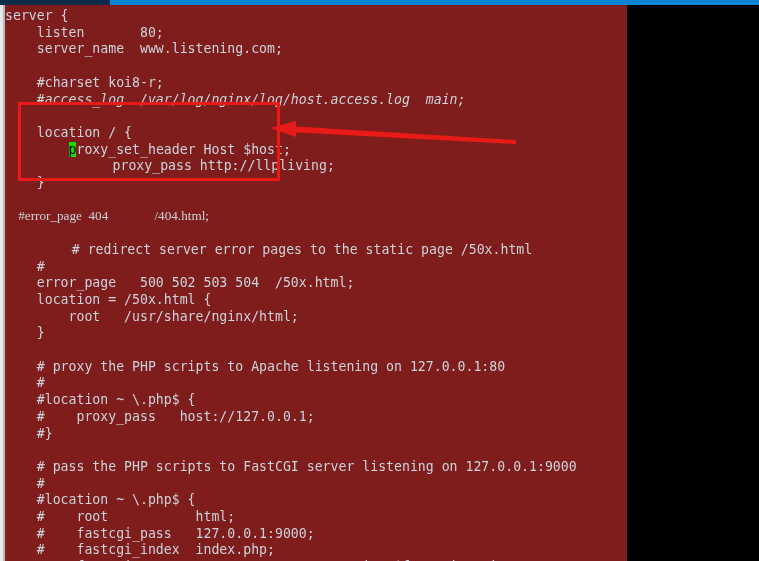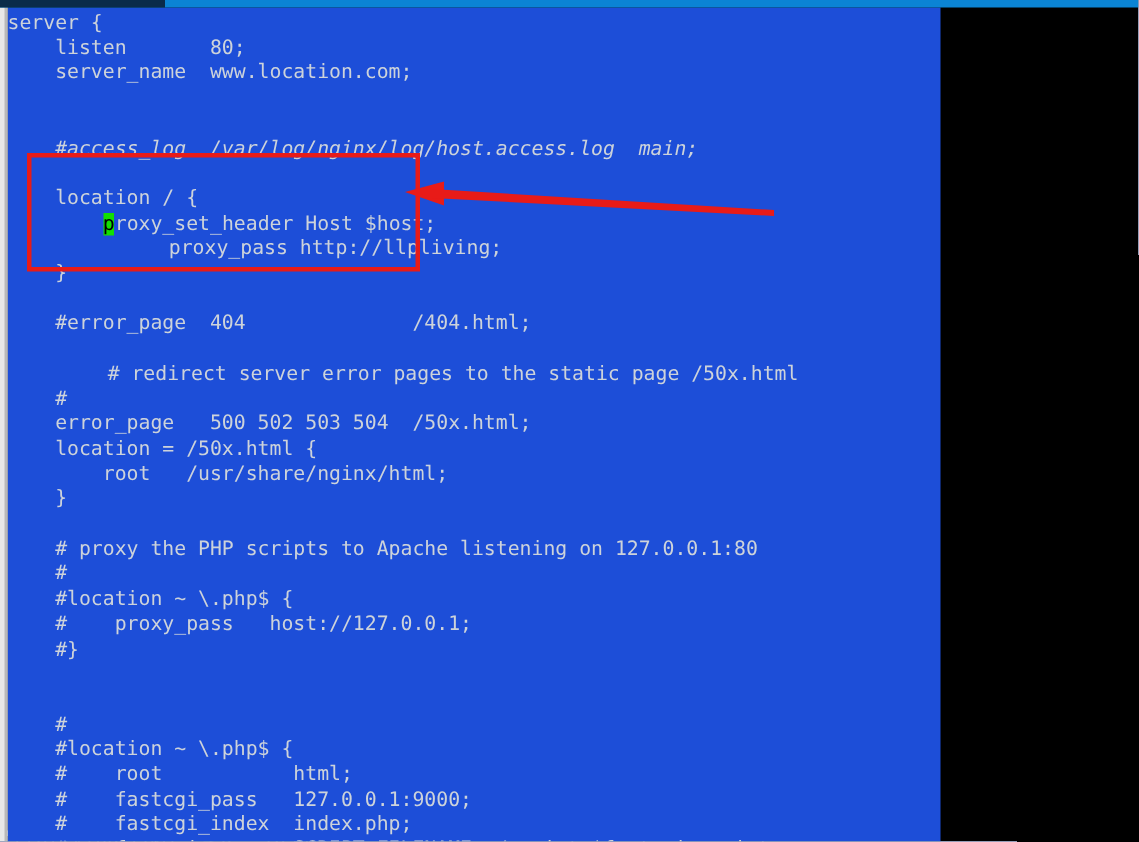--- a/index.html
+++ b/index.html
@@ -48,21 +48,21 @@
     height: 5px;
     background: #0a2b4a;
   }
   
   #term {
     position: absolute;
     left: 5px;
     top: 5px;
     width: 622px;
     height: 556px;
-    background: #1d4ed8;
+    background: #7f1d1d;
     z-index: 1;
   }
   .line {
     position: absolute;
     left: 0;
     white-space: pre;
     font-size: 13.2px;
     line-height: 16.7px;
     height: 16.7px;
     color: #cdd3da;
@@ -116,44 +116,46 @@
 </style>
 </head>
 <body>
 
 <div id="screen">
 
   <div id="term">
 
   <div class="line" style="top: 3px;">server {</div>
       <div class="line" style="top: 19.7px;">    listen       80;</div>
-      <div class="line" style="top: 36.4px;">    server_name  www.location.com;</div>
+      <div class="line" style="top: 36.4px;">    server_name  www.listening.com;</div>
       <div class="line" style="top: 53.1px;"></div>
+      <div class="line" style="top: 69.8px;">    #charset koi8-r;</div>
       <div class="line" style="top: 86.5px; font-style: italic;">    #access_log  /var/log/nginx/log/host.access.log  main;</div>
       <div class="line" style="top: 103.2px;"></div>
       <div class="line" style="top: 119.9px;">    location / {</div>
       <div class="line" style="top: 136.6px;"><span>        </span><span class="cursor">p</span><span>roxy_set_header Host $host;</span></div>
       <div class="line" style="top: 153.3px; padding-left: 44px;">        proxy_pass http://llpliving;</div>
       <div class="line" style="top: 170px;">    }</div>
       <div class="line" style="top: 186.7px;"></div>
-      <div class="line" style="top: 203.4px;">    #error_page  404              /404.html;</div>
+      <div class="line" style="top: 203.4px; font-family: Liberation Serif, serif;">    #error_page  404              /404.html;</div>
       <div class="line" style="top: 220.1px;"></div>
       <div class="line" style="top: 236.8px; padding-left: 35px;">    # redirect server error pages to the static page /50x.html</div>
       <div class="line" style="top: 253.5px;">    #</div>
       <div class="line" style="top: 270.2px;">    error_page   500 502 503 504  /50x.html;</div>
       <div class="line" style="top: 286.9px;">    location = /50x.html {</div>
       <div class="line" style="top: 303.6px;">        root   /usr/share/nginx/html;</div>
       <div class="line" style="top: 320.3px;">    }</div>
       <div class="line" style="top: 337px;"></div>
       <div class="line" style="top: 353.7px;">    # proxy the PHP scripts to Apache listening on 127.0.0.1:80</div>
       <div class="line" style="top: 370.4px;">    #</div>
       <div class="line" style="top: 387.1px;">    #location ~ \.php$ {</div>
       <div class="line" style="top: 403.8px;">    #    proxy_pass   host://127.0.0.1;</div>
       <div class="line" style="top: 420.5px;">    #}</div>
       <div class="line" style="top: 437.2px;"></div>
+      <div class="line" style="top: 453.9px;">    # pass the PHP scripts to FastCGI server listening on 127.0.0.1:9000</div>
       <div class="line" style="top: 470.6px;">    #</div>
       <div class="line" style="top: 487.3px;">    #location ~ \.php$ {</div>
       <div class="line" style="top: 504px;">    #    root           html;</div>
       <div class="line" style="top: 520.7px;">    #    fastcgi_pass   127.0.0.1:9000;</div>
       <div class="line" style="top: 537.4px;">    #    fastcgi_index  index.php;</div>
       <div class="line" style="top: 554.1px;">    #    fastcgi_param  SCRIPT_FILENAME  /scripts$fastcgi_script_name;</div>
     </div>
 
   <div id="status-line">
     <span id="status-file">"llpliving.conf" 45L, 1090C</span>

